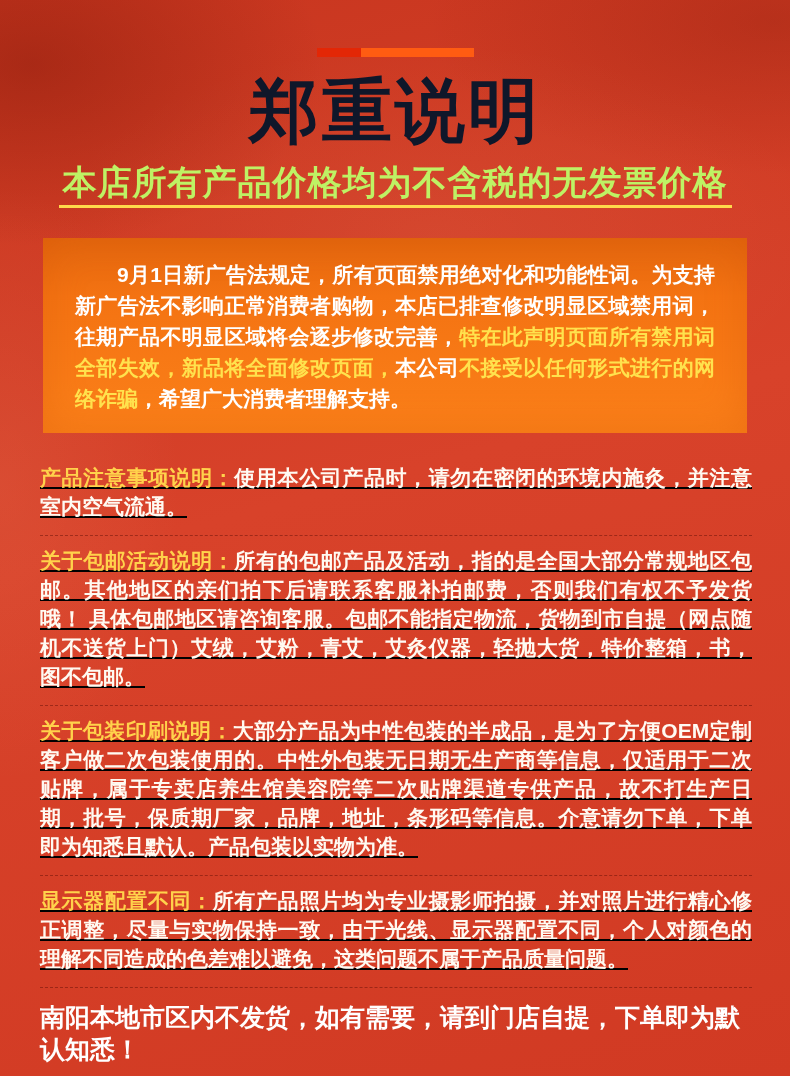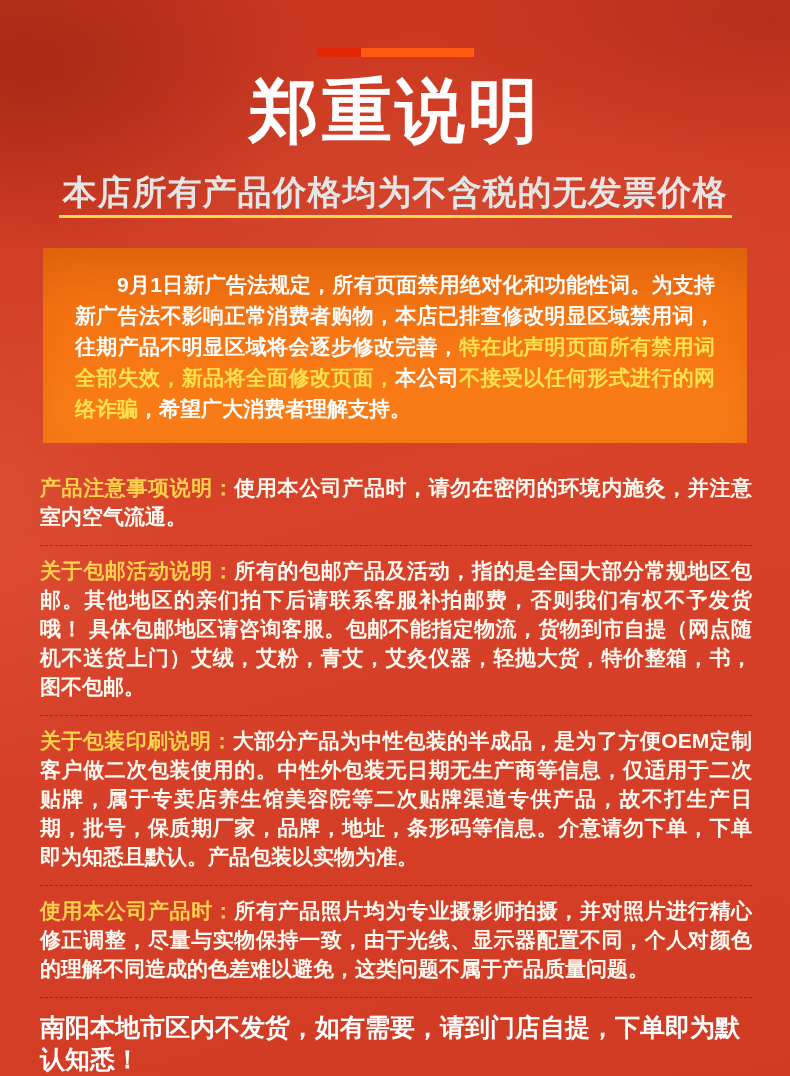--- a/index.html
+++ b/index.html
@@ -27,32 +27,32 @@
   .accent-bar .seg-left  { width: 44px;  height: 100%; }
   .accent-bar .seg-right { width: 113px; height: 100%; }
 
   
   .title {
     margin: 18px 16px 0;
     text-align: center;
     font-size: 70px;
     line-height: 1.05;
     font-weight: 900;
-    color: #ffffff;
+    color: #0f172a;
     letter-spacing: 3px;
   }
 
   
   .subtitle-wrap { text-align: center; }
   .subtitle {
     display: inline-block;
-    margin-top: 24px;
+    margin-top: 14px;
     font-size: 34px;
     font-weight: 900;
-    color: #e5e5e5;
+    color: #bef264;
     letter-spacing: 1px;
     padding: 0 4px 3px;
     border-bottom: 3px solid #ffd94b;
     line-height: 1.15;
   }
 
   
   .notice-box {
     margin: 30px 43px 0;
     min-height: 126px;
@@ -69,20 +69,21 @@
     text-indent: 2em;
     text-align: justify;
   }
   .notice-text .hl { color: #ffe24d; font-weight: 900; }
 
   
   .sections { margin: 20px 38px 0 40px; }
   .section {
     padding: 10px 0 14px;
     border-bottom: 1px dashed rgba(90,12,4,0.45);
+    text-decoration: underline;
   }
   .section-text {
     margin: 0;
     font-size: 21px;
     line-height: 29px;
     font-weight: bold;
     color: #fffaf2;
     text-align: justify;
   }
   .section-text .heading { color: #ffd24b; font-weight: 900; }
@@ -124,19 +125,19 @@
 
     <div class="section">
       <p class="section-text"><span class="heading">关于包邮活动说明：</span><span>所有的包邮产品及活动，指的是全国大部分常规地区包邮。其他地区的亲们拍下后请联系客服补拍邮费，否则我们有权不予发货哦！ 具体包邮地区请咨询客服。包邮不能指定物流，货物到市自提（网点随机不送货上门）艾绒，艾粉，青艾，艾灸仪器，轻抛大货，特价整箱，书，图不包邮。</span></p>
     </div>
 
     <div class="section">
       <p class="section-text"><span class="heading">关于包装印刷说明：</span><span>大部分产品为中性包装的半成品，是为了方便OEM定制客户做二次包装使用的。中性外包装无日期无生产商等信息，仅适用于二次贴牌，属于专卖店养生馆美容院等二次贴牌渠道专供产品，故不打生产日期，批号，保质期厂家，品牌，地址，条形码等信息。介意请勿下单，下单即为知悉且默认。产品包装以实物为准。</span></p>
     </div>
 
     <div class="section">
-      <p class="section-text"><span class="heading">使用本公司产品时：</span><span>所有产品照片均为专业摄影师拍摄，并对照片进行精心修正调整，尽量与实物保持一致，由于光线、显示器配置不同，个人对颜色的理解不同造成的色差难以避免，这类问题不属于产品质量问题。</span></p>
+      <p class="section-text"><span class="heading">显示器配置不同：</span><span>所有产品照片均为专业摄影师拍摄，并对照片进行精心修正调整，尽量与实物保持一致，由于光线、显示器配置不同，个人对颜色的理解不同造成的色差难以避免，这类问题不属于产品质量问题。</span></p>
     </div>
 
     <p class="footer-line">南阳本地市区内不发货，如有需要，请到门店自提，下单即为默认知悉！</p>
   </div>
 
 </div>
 
 </body></html>

